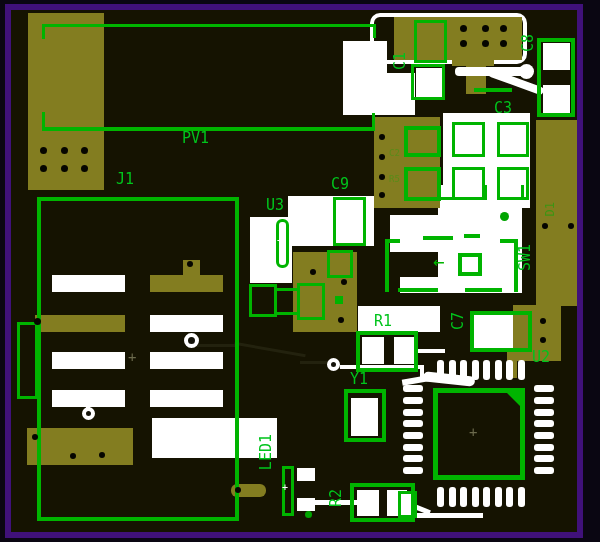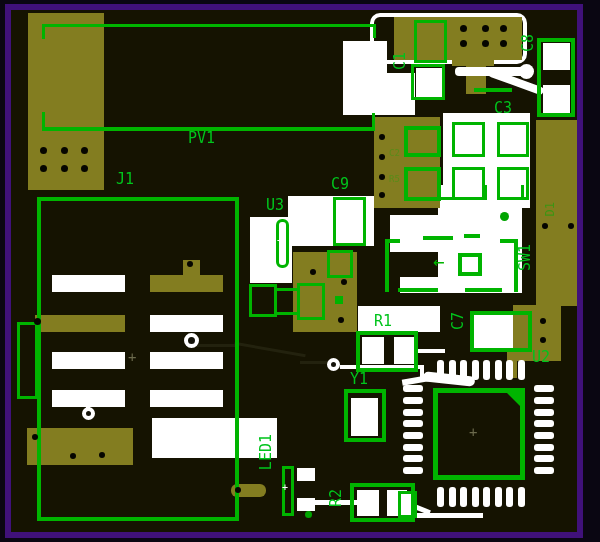--- a/index.html
+++ b/index.html
@@ -231,21 +231,21 @@
   <div class="abs hole z5" style="left:99px;top:452px;width:6px;height:6px"></div>
   <div class="abs hole z5" style="left:34px;top:318px;width:7px;height:7px"></div>
   <div class="abs hole z5" style="left:187px;top:261px;width:6px;height:6px"></div>
   <div class="abs hole z5" style="left:235px;top:487px;width:6px;height:6px"></div>
 
   <div class="abs plus" style="left:128px;top:350px">+</div>
   <div class="abs plus" style="left:469px;top:425px">+</div>
   <div class="abs wplus" style="left:277px;top:236px">+</div>
   <div class="abs wplus" style="left:282px;top:483px">+</div>
 
-  <div class="abs lbl" style="left:188px;top:131px">PV1</div>
+  <div class="abs lbl" style="left:182px;top:131px">PV1</div>
   <div class="abs lbl" style="left:116px;top:172px">J1</div>
   <div class="abs lbl vt" style="left:393px;top:52px">C1</div>
   <div class="abs lbl vt" style="left:521px;top:34px">C8</div>
   <div class="abs lbl" style="left:494px;top:101px">C3</div>
   <div class="abs lbl" style="left:331px;top:177px">C9</div>
   <div class="abs lbl" style="left:266px;top:198px">U3</div>
   <div class="abs lbl faint" style="left:389px;top:149px">C2</div>
   <div class="abs lbl faint" style="left:389px;top:175px">R5</div>
   <div class="abs lbl vt dimlbl" style="left:544px;top:202px;font-size:12px;color:#2f9a10">D1</div>
   <div class="abs lbl vt" style="left:518px;top:244px">SW1</div>

